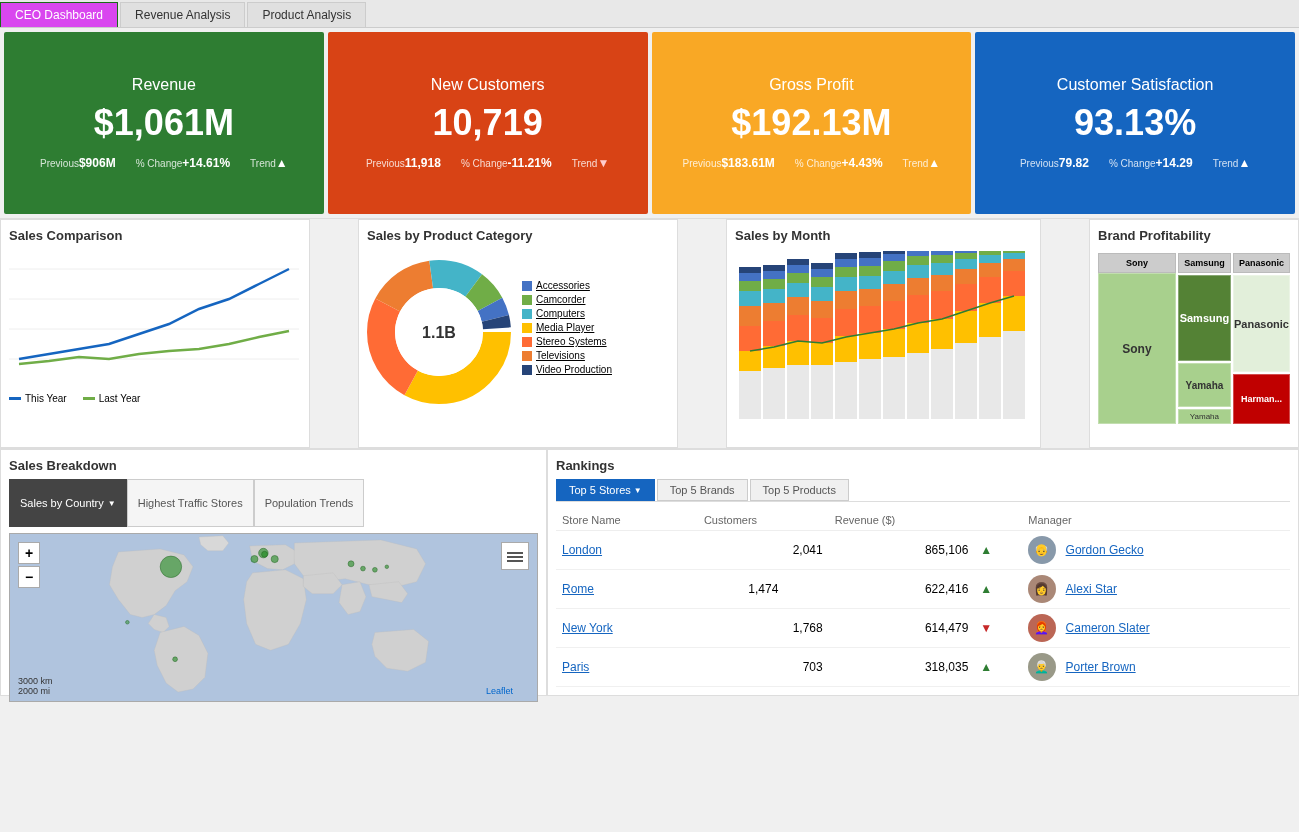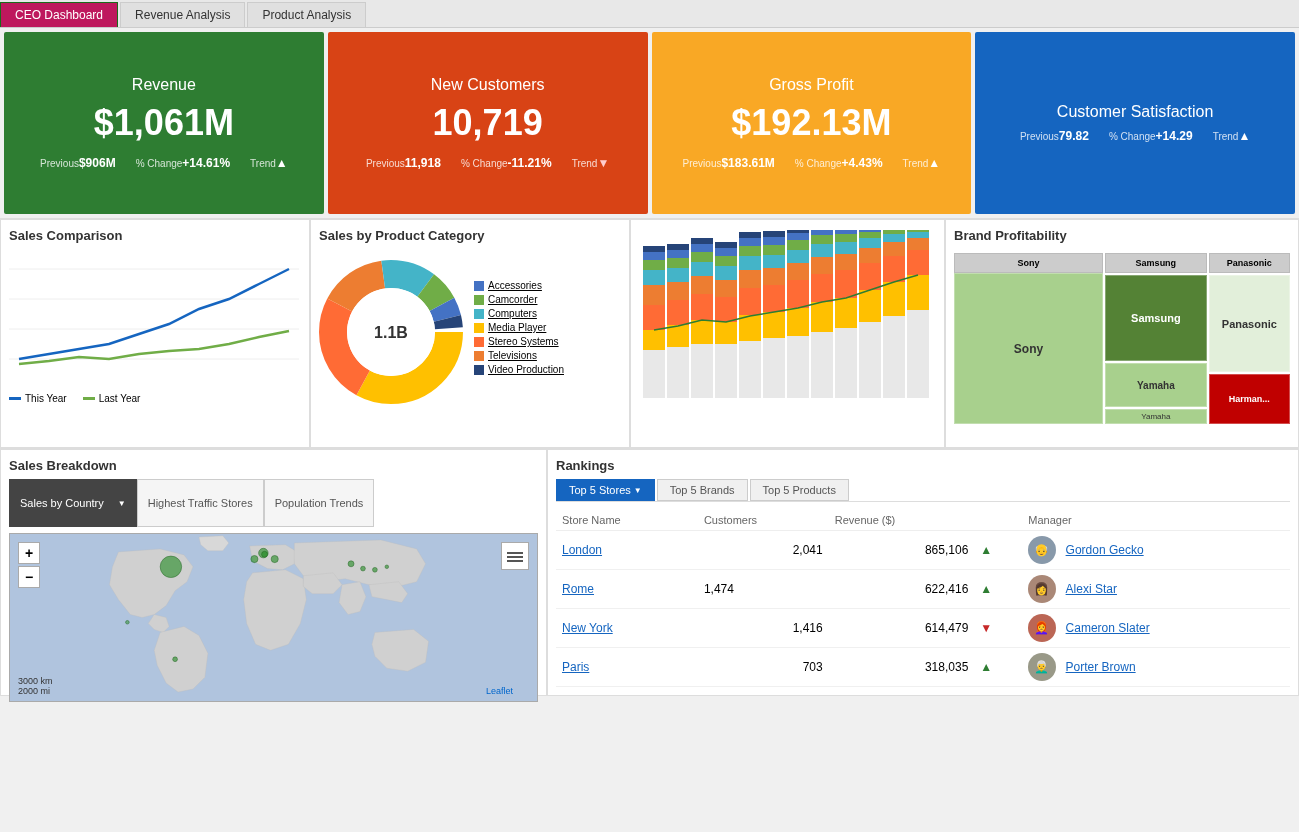--- a/index.html
+++ b/index.html
@@ -1,38 +1,38 @@
 <!DOCTYPE html>
 <html><head>
   <meta charset="utf-8">
   <style>
     * { box-sizing: border-box; margin: 0; padding: 0; }
     body { font-family: Arial, sans-serif; background: #f0f0f0; font-size: 12px; width: 1299px; height: 832px; overflow: hidden; }
 
     
     .tab-bar { display: flex; background: #e8e8e8; border-bottom: 1px solid #ccc; padding: 0; height: 28px; align-items: flex-end; }
     .tab { padding: 5px 14px; cursor: pointer; font-size: 12px; border: 1px solid #ccc; border-bottom: none; margin-right: 2px; background: #e0e0e0; color: #333; }
-    .tab.active { background: #be185d; color: white; border-color: #1a6b1a; }
+    .tab.active { background: #d946ef; color: white; border-color: #1a6b1a; }
 
     
     .kpi-row { display: flex; height: 190px; gap: 4px; padding: 4px; }
     .kpi-card { flex: 1; display: flex; flex-direction: column; align-items: center; justify-content: center; color: white; border-radius: 2px; padding: 10px; }
     .kpi-card.green { background: #2e7d32; }
     .kpi-card.orange { background: #d84315; }
     .kpi-card.yellow { background: #f9a825; }
     .kpi-card.blue { background: #1565c0; }
     .kpi-title { font-size: 16px; font-weight: normal; margin-bottom: 8px; }
     .kpi-value { font-size: 36px; font-weight: bold; margin-bottom: 12px; }
     .kpi-footer { display: flex; gap: 20px; font-size: 10px; }
     .kpi-footer-item { display: flex; flex-direction: row; align-items: center; }
     .kpi-footer-item span:first-child { opacity: 0.8; }
     .kpi-footer-item span:last-child { font-weight: bold; font-size: 12px; }
     .trend-up { font-size: 16px; }
     .trend-down { font-size: 16px; color: #ffcccc; }
-    .middle-row { display: flex; height: 230px; border-top: 1px solid #ddd; }
+    .middle-row { display: flex; height: 230px; border-top: 1px solid #ddd; gap: 48px; }
     .bottom-row { display: flex; flex: 1; border-top: 1px solid #ddd; }
 
     .panel { background: white; border: 1px solid #ddd; padding: 8px; position: relative; }
     .panel-title { font-size: 13px; font-weight: bold; color: #333; margin-bottom: 6px; }
 
     
     .sales-comparison { width: 310px; border-right: none; }
     .sales-product { width: 320px; border-right: none; }
     .sales-month { width: 315px; border-right: none; }
     .brand-profit { flex: 1; }
@@ -57,21 +57,21 @@
     .map-area { height: calc(100% - 60px); background: #b0c4de; position: relative; overflow: hidden; border: 1px solid #aaa; }
     .map-controls { position: absolute; top: 8px; left: 8px; display: flex; flex-direction: column; gap: 2px; z-index: 10; }
     .map-btn { width: 22px; height: 22px; background: white; border: 1px solid #aaa; cursor: pointer; display: flex; align-items: center; justify-content: center; font-size: 14px; font-weight: bold; }
     .map-layer-btn { position: absolute; top: 8px; right: 8px; width: 28px; height: 28px; background: white; border: 1px solid #aaa; cursor: pointer; display: flex; align-items: center; justify-content: center; z-index: 10; }
     .map-scale { position: absolute; bottom: 5px; left: 8px; font-size: 9px; color: #333; }
     .map-attr { position: absolute; bottom: 5px; right: 24px; font-size: 9px; color: #0066cc; cursor: pointer; }
 
     
     .breakdown-tabs { display: flex; gap: 0; margin-bottom: 6px; }
     .breakdown-tab { padding: 17px 10px; font-size: 11px; border: 1px solid #ccc; cursor: pointer; background: #f5f5f5; color: #555; }
-    .breakdown-tab-btn { padding: 3px 10px; font-size: 11px; border: 1px solid #ccc; cursor: pointer; background: #f5f5f5; color: #555; display: flex; align-items: center; gap: 14px; }
+    .breakdown-tab-btn { padding: 3px 10px; font-size: 11px; border: 1px solid #ccc; cursor: pointer; background: #f5f5f5; color: #555; display: flex; align-items: center; gap: 4px; }
     .breakdown-tab-btn.active { background: #444; color: white; border-color: #444; }
 
     
     .rankings-tabs { display: flex; gap: 0; margin-bottom: 8px; border-bottom: 1px solid #ddd; }
     .rankings-tab { padding: 4px 12px; font-size: 11px; cursor: pointer; color: #555; border: 1px solid #ccc; background: #f0f0f0; margin-right: 2px; display: flex; align-items: center; gap: 3px; }
     .rankings-tab.active { background: #1565c0; color: white; border-color: #1565c0; }
 
     .rankings-table { width: 100%; border-collapse: collapse; font-size: 12px; }
     .rankings-table th { text-align: left; padding: 4px 6px; color: #666; font-weight: normal; font-size: 11px; border-bottom: 1px solid #eee; }
     .rankings-table td { padding: 5px 6px; border-bottom: 1px solid #f0f0f0; vertical-align: middle; }
@@ -144,20 +144,21 @@
       </div>
       <div class="kpi-footer-item">
         <span>Trend</span>
         <span class="trend-up">▲</span>
       </div>
     </div>
   </div>
 
   <div class="kpi-card blue">
     <div class="kpi-title">Customer Satisfaction</div>
+    <div class="kpi-value">93.13%</div>
     <div class="kpi-footer">
       <div class="kpi-footer-item">
         <span>Previous</span>
         <span>79.82</span>
       </div>
       <div class="kpi-footer-item">
         <span>% Change</span>
         <span>+14.29</span>
       </div>
       <div class="kpi-footer-item">
@@ -244,20 +245,21 @@
         </div>
         <div class="donut-legend-item">
           <span class="legend-sq" style="background:#264478;"></span>
           <span>Video Production</span>
         </div>
       </div>
     </div>
   </div>
 
   <div class="panel sales-month" style="border-right:1px solid #ddd;">
+    <div class="panel-title">Sales by Month</div>
     <div style="height:170px; display:flex; align-items:flex-end; gap:1px; padding: 0 2px;">
       <svg width="305" height="168">
 
         <g transform="translate(2,0)">
           <rect x="0" y="100" width="22" height="20" fill="#FFC000"></rect>
           <rect x="0" y="75" width="22" height="25" fill="#FF6B35"></rect>
           <rect x="0" y="55" width="22" height="20" fill="#ED7D31"></rect>
           <rect x="0" y="40" width="22" height="15" fill="#44b4c8"></rect>
           <rect x="0" y="30" width="22" height="10" fill="#70AD47"></rect>
           <rect x="0" y="22" width="22" height="8" fill="#4472C4"></rect>
@@ -503,31 +505,31 @@
       <td style="text-align:right;">2,041</td>
       <td style="text-align:right;">865,106</td>
       <td><span class="trend-arrow-up">▲</span></td>
       <td>
         <span class="avatar" style="background:#8899aa; font-size:12px;">👴</span>
         <span class="manager-link" style="margin-left:6px;">Gordon Gecko</span>
       </td>
     </tr>
           <tr>
       <td><span class="store-link">Rome</span></td>
-      <td style="text-align:left;">1,474</td>
+      <td style="text-align:center;">1,474</td>
       <td style="text-align:right;">622,416</td>
       <td><span class="trend-arrow-up">▲</span></td>
       <td>
         <span class="avatar" style="background:#aa8877; font-size:12px;">👩</span>
         <span class="manager-link" style="margin-left:6px;">Alexi Star</span>
       </td>
     </tr>
           <tr>
       <td><span class="store-link">New York</span></td>
-      <td style="text-align:right;">1,416</td>
+      <td style="text-align:right;">1,768</td>
       <td style="text-align:right;">614,479</td>
       <td><span class="trend-arrow-down">▼</span></td>
       <td>
         <span class="avatar" style="background:#bb6655; font-size:12px;">👩‍🦰</span>
         <span class="manager-link" style="margin-left:6px;">Cameron Slater</span>
       </td>
     </tr>
           <tr>
       <td><span class="store-link">Paris</span></td>
       <td style="text-align:right;">703</td>

